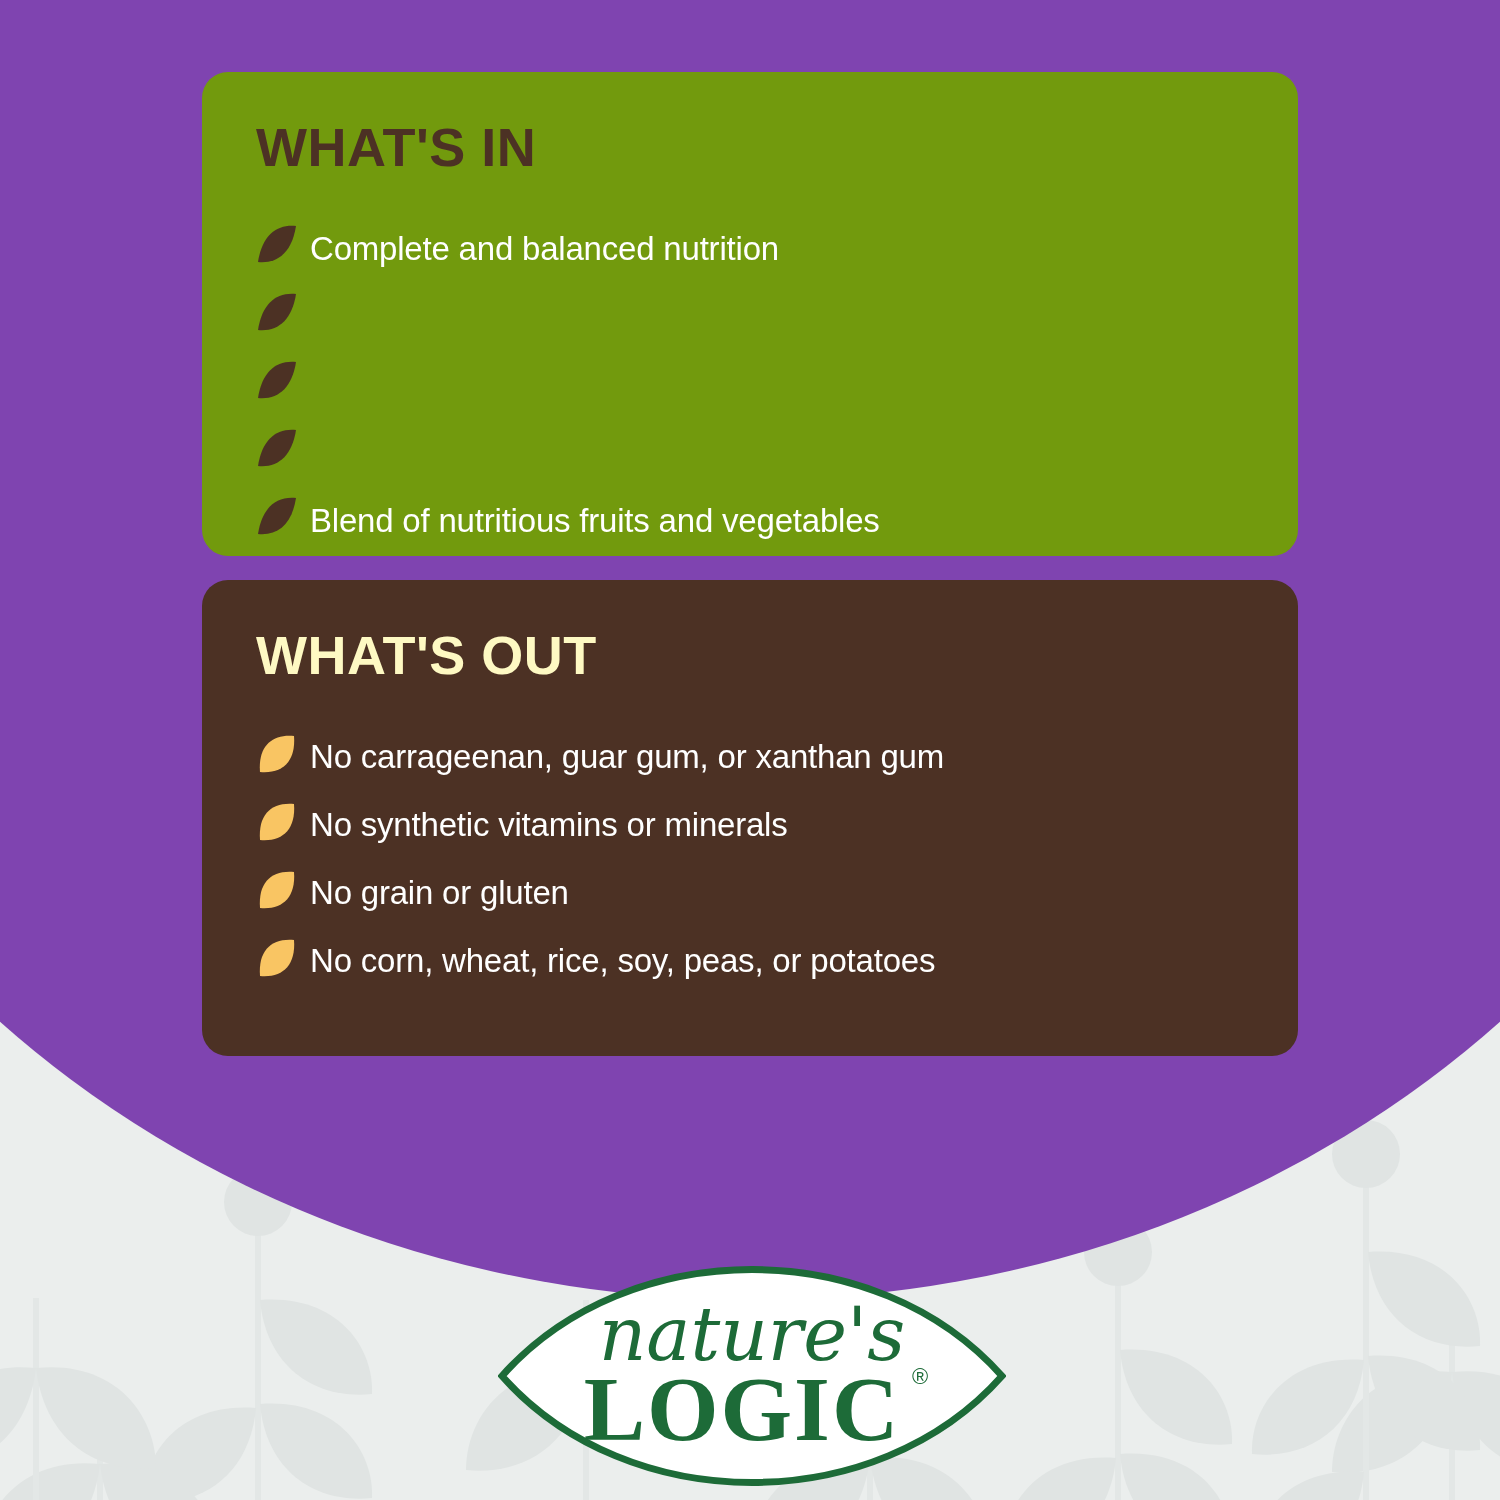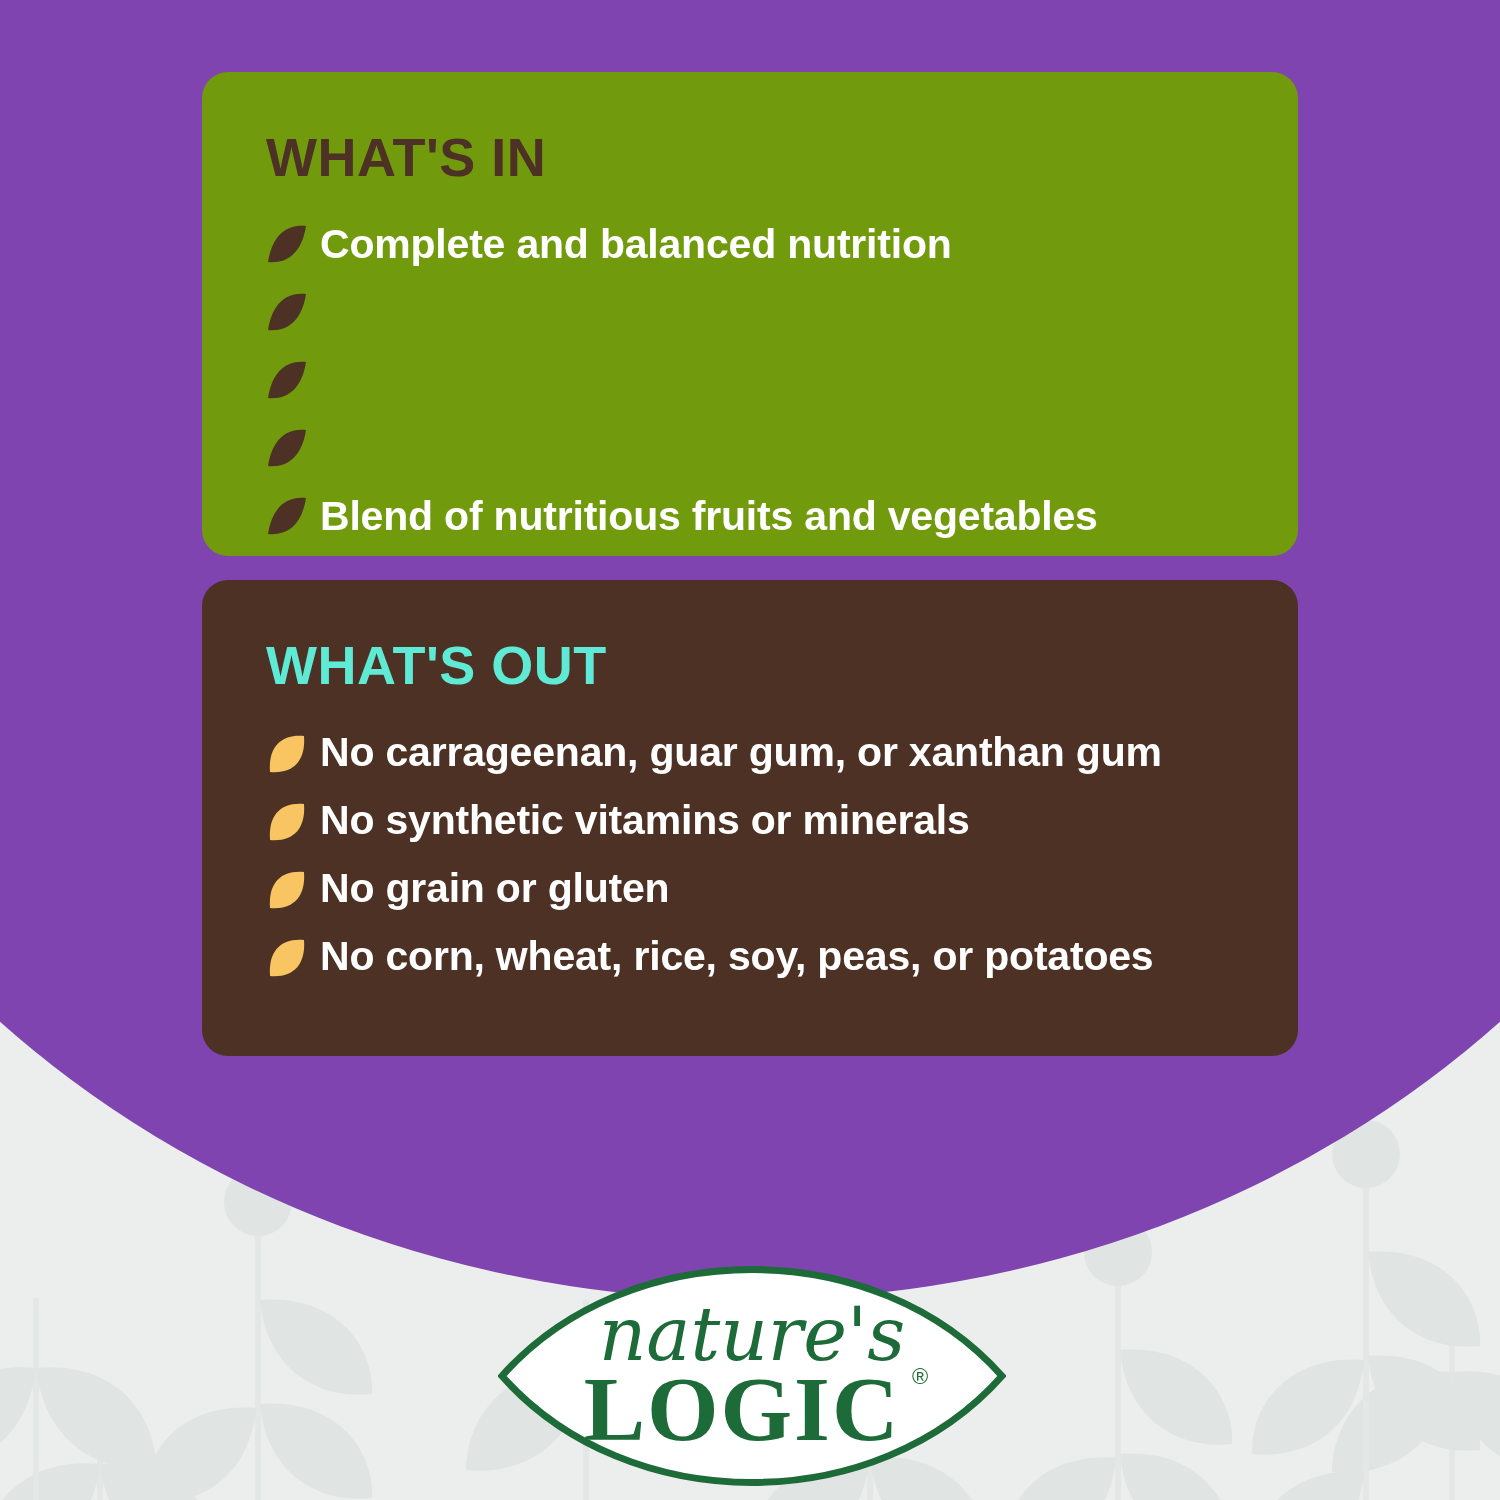--- a/index.html
+++ b/index.html
@@ -37,21 +37,21 @@
     height: 1940px;
     background: #7f44b0;
     border-radius: 50%;
   }
 
   
   .card {
     position: absolute;
     z-index: 3;
     border-radius: 26px;
-    padding: 10px;
+    padding: 0;
   }
 
   .card-in {
     left: 202px;
     top: 72px;
     width: 1096px;
     height: 484px;
     background: #729a0d;
   }
 
@@ -64,35 +64,35 @@
   }
 
   .card-title {
     font-size: 54px;
     font-weight: bold;
     letter-spacing: 0.5px;
     padding: 48px 0 0 54px;
     line-height: 1;
   }
   .card-in .card-title { color: #4c3124; }
-  .card-out .card-title { color: #5eead4; }
+  .card-out .card-title { color: #fef9c3; }
 
   .list {
     list-style: none;
     margin: 0;
     padding: 26px 0 0 50px;
   }
 
   .list-item {
     display: flex;
-    align-items: center;
+    align-items: flex-end;
     min-height: 68px;
     color: #ffffff;
-    font-size: 41px;
-    font-weight: bold;
+    font-size: 33px;
+    font-weight: normal;
     letter-spacing: -0.2px;
   }
 
   .leaf-bullet {
     flex: 0 0 auto;
     width: 48px;
     height: 48px;
     margin-right: 10px;
     display: block;
   }

